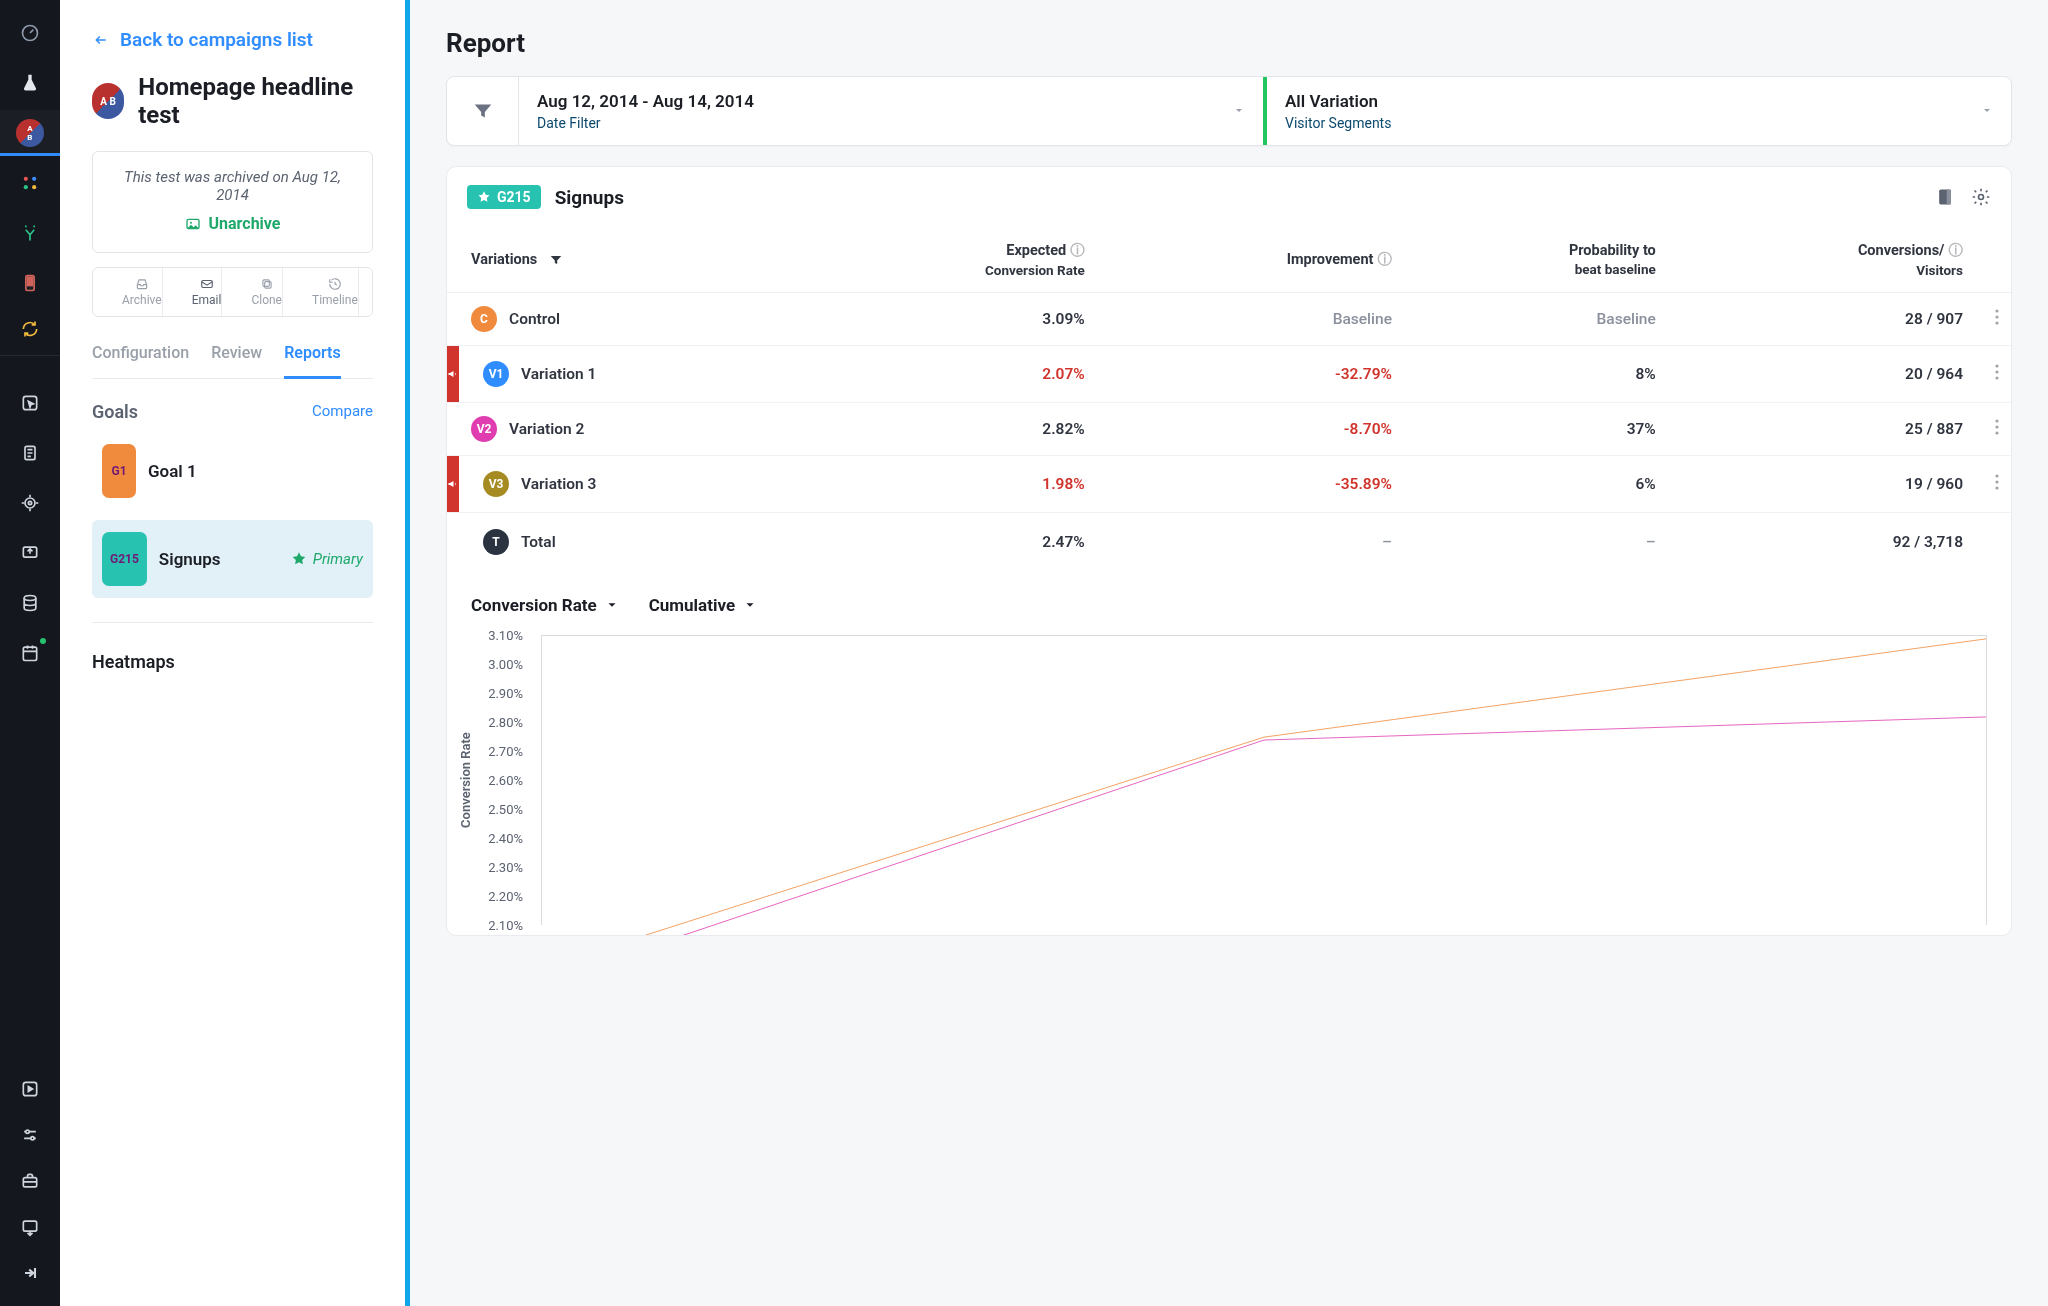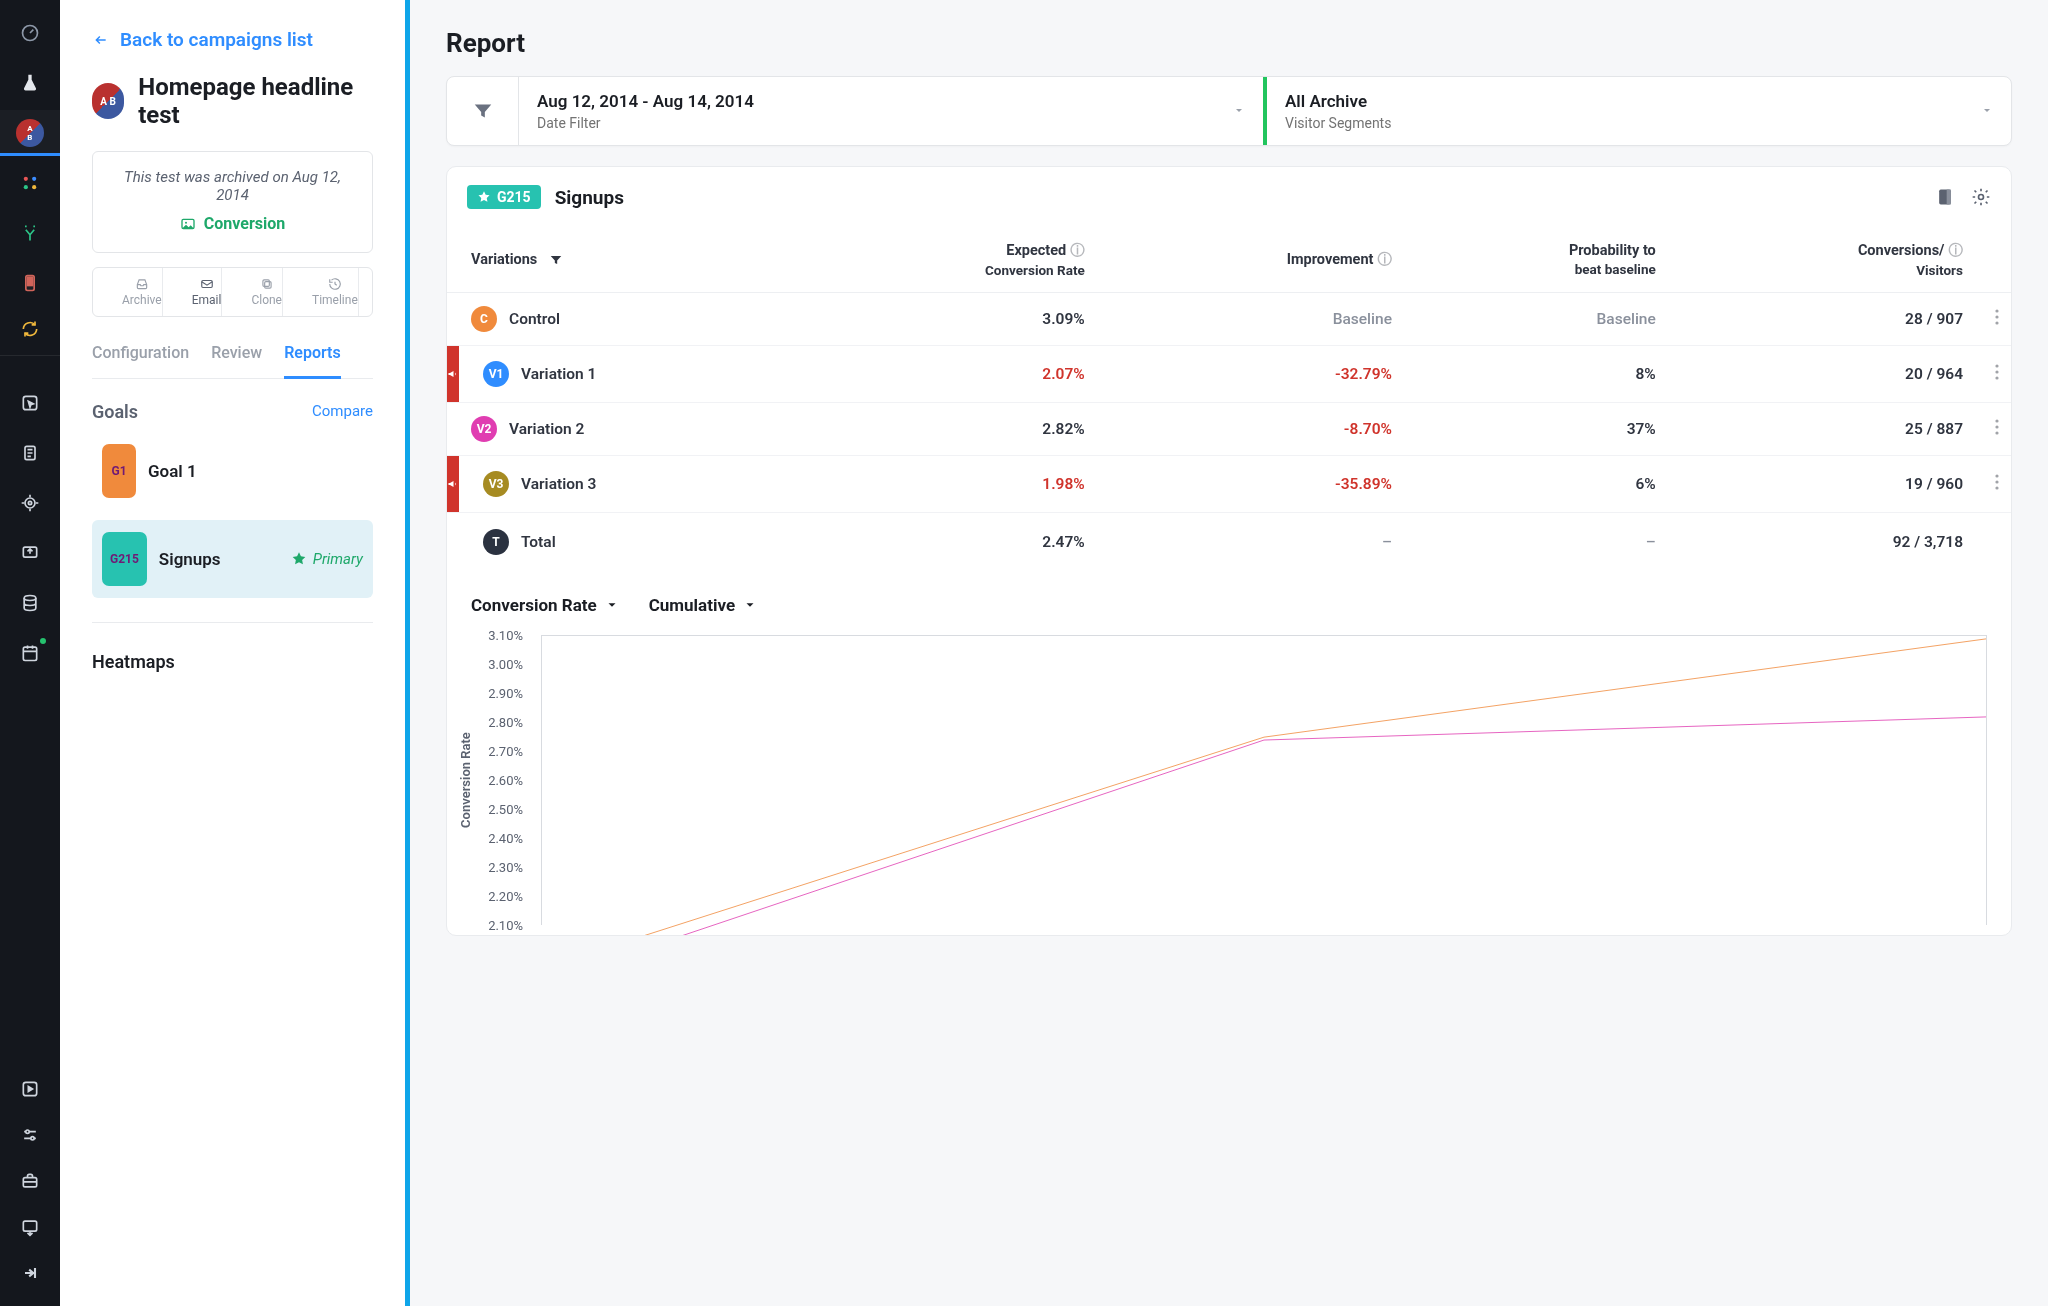--- a/index.html
+++ b/index.html
@@ -49,21 +49,21 @@
 
   
   .main { flex:1; padding:28px 36px 30px 36px; overflow-y:auto;}
   .main h2 { font-size:26px; font-weight:700; }
   .filters { display:flex; gap:0; margin-top:18px; border:1px solid #e3e5e8; border-radius:8px; background:#fff; box-shadow: 0 1px 2px rgba(0,0,0,0.03);}
   .filters .ficon { width:72px; display:flex; align-items:center; justify-content:center; border-right:1px solid #e3e5e8;}
   .filters .ficon svg{ width:22px; height:22px;}
   .filters .fbox { flex:1; padding:14px 18px; border-right:4px solid #22c55e; position:relative; cursor:pointer;}
   .filters .fbox:last-child { border-right:none; }
   .filters .fbox .line1 { font-size:17px; font-weight:600; }
-  .filters .fbox .line2 { font-size:14px; color:#737373; margin-top:4px; }
+  .filters .fbox .line2 { font-size:14px; color:#0c4a6e; margin-top:4px; }
   .filters .fbox .caret { position:absolute; right:18px; top:50%; transform:translateY(-50%); }
 
   .panel { background:#fff; border:1px solid #e9ebee; border-radius:10px; margin-top:20px; overflow:hidden; }
   .panel-head { display:flex; align-items:center; padding:18px 20px; }
   .chip { display:flex; align-items:center; gap:6px; background:#27c2b0; color:#fff; border-radius:4px; padding:4px 10px; font-weight:700; font-size:14px;}
   .panel-head .ptitle { margin-left:14px; font-size:19px; font-weight:700; }
   .panel-head .ricon { margin-left:auto; width:20px;height:20px; color:#5b6270; cursor:pointer; margin-right:6px;}
   .panel-head .ricon2 { width:20px;height:20px; color:#5b6270; cursor:pointer; margin-left:10px;}
 
   table.vt { width:100%; border-collapse:collapse; }
@@ -260,21 +260,21 @@
   </div>
 
   <div class="archive-box">
     <div class="msg">This test was archived on Aug 12, 2014</div>
     <div class="unarch">
       <svg width="16" height="16" viewBox="0 0 24 24" fill="#1ea86a">
           <rect x="3" y="5" width="18" height="14" rx="2" fill="none" stroke="#1ea86a" stroke-width="2"></rect>
           <circle cx="9" cy="10" r="1.5"></circle>
           <path d="M4 18l5-5 4 4 3-3 4 4"></path>
         </svg>
-      <span>Conversion</span>
+      <span>Unarchive</span>
     </div>
   </div>
 
   <div class="toolbar">
     <div class="tb">
         <svg viewBox="0 0 24 24" fill="none" stroke="currentColor" stroke-width="2">
           <path d="M4 13l3-8h10l3 8M4 13v5a2 2 0 0 0 2 2h12a2 2 0 0 0 2-2v-5M4 13h5l1 2h4l1-2h5"></path>
         </svg>
         <span>Archive</span>
       </div>
@@ -347,21 +347,21 @@
         </svg>
     </div>
     <div class="fbox">
       <div class="line1">Aug 12, 2014 - Aug 14, 2014</div>
       <div class="line2">Date Filter</div>
       <span class="caret"><svg width="12" height="12" viewBox="0 0 24 24" fill="#9aa0aa">
             <path d="M6 9l6 6 6-6z"></path>
           </svg></span>
     </div>
     <div class="fbox">
-      <div class="line1">All Archive</div>
+      <div class="line1">All Variation</div>
       <div class="line2">Visitor Segments</div>
       <span class="caret"><svg width="12" height="12" viewBox="0 0 24 24" fill="#9aa0aa">
             <path d="M6 9l6 6 6-6z"></path>
           </svg></span>
     </div>
   </div>
 
   <div class="panel">
     <div class="panel-head">
       <span class="chip">

